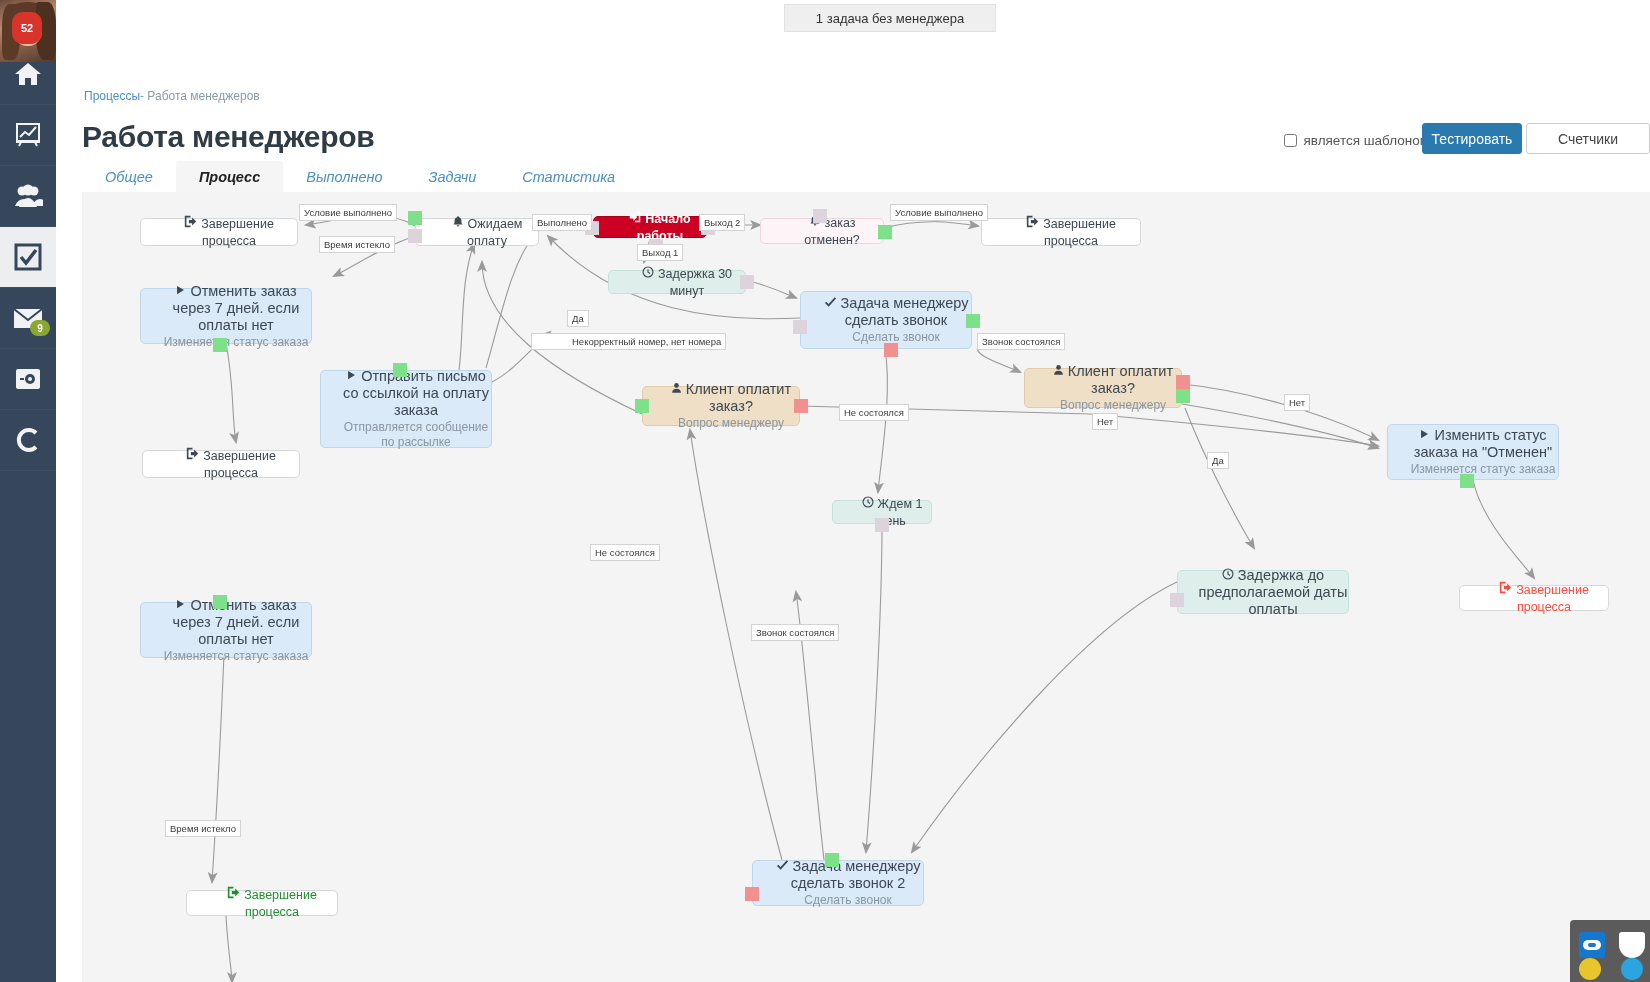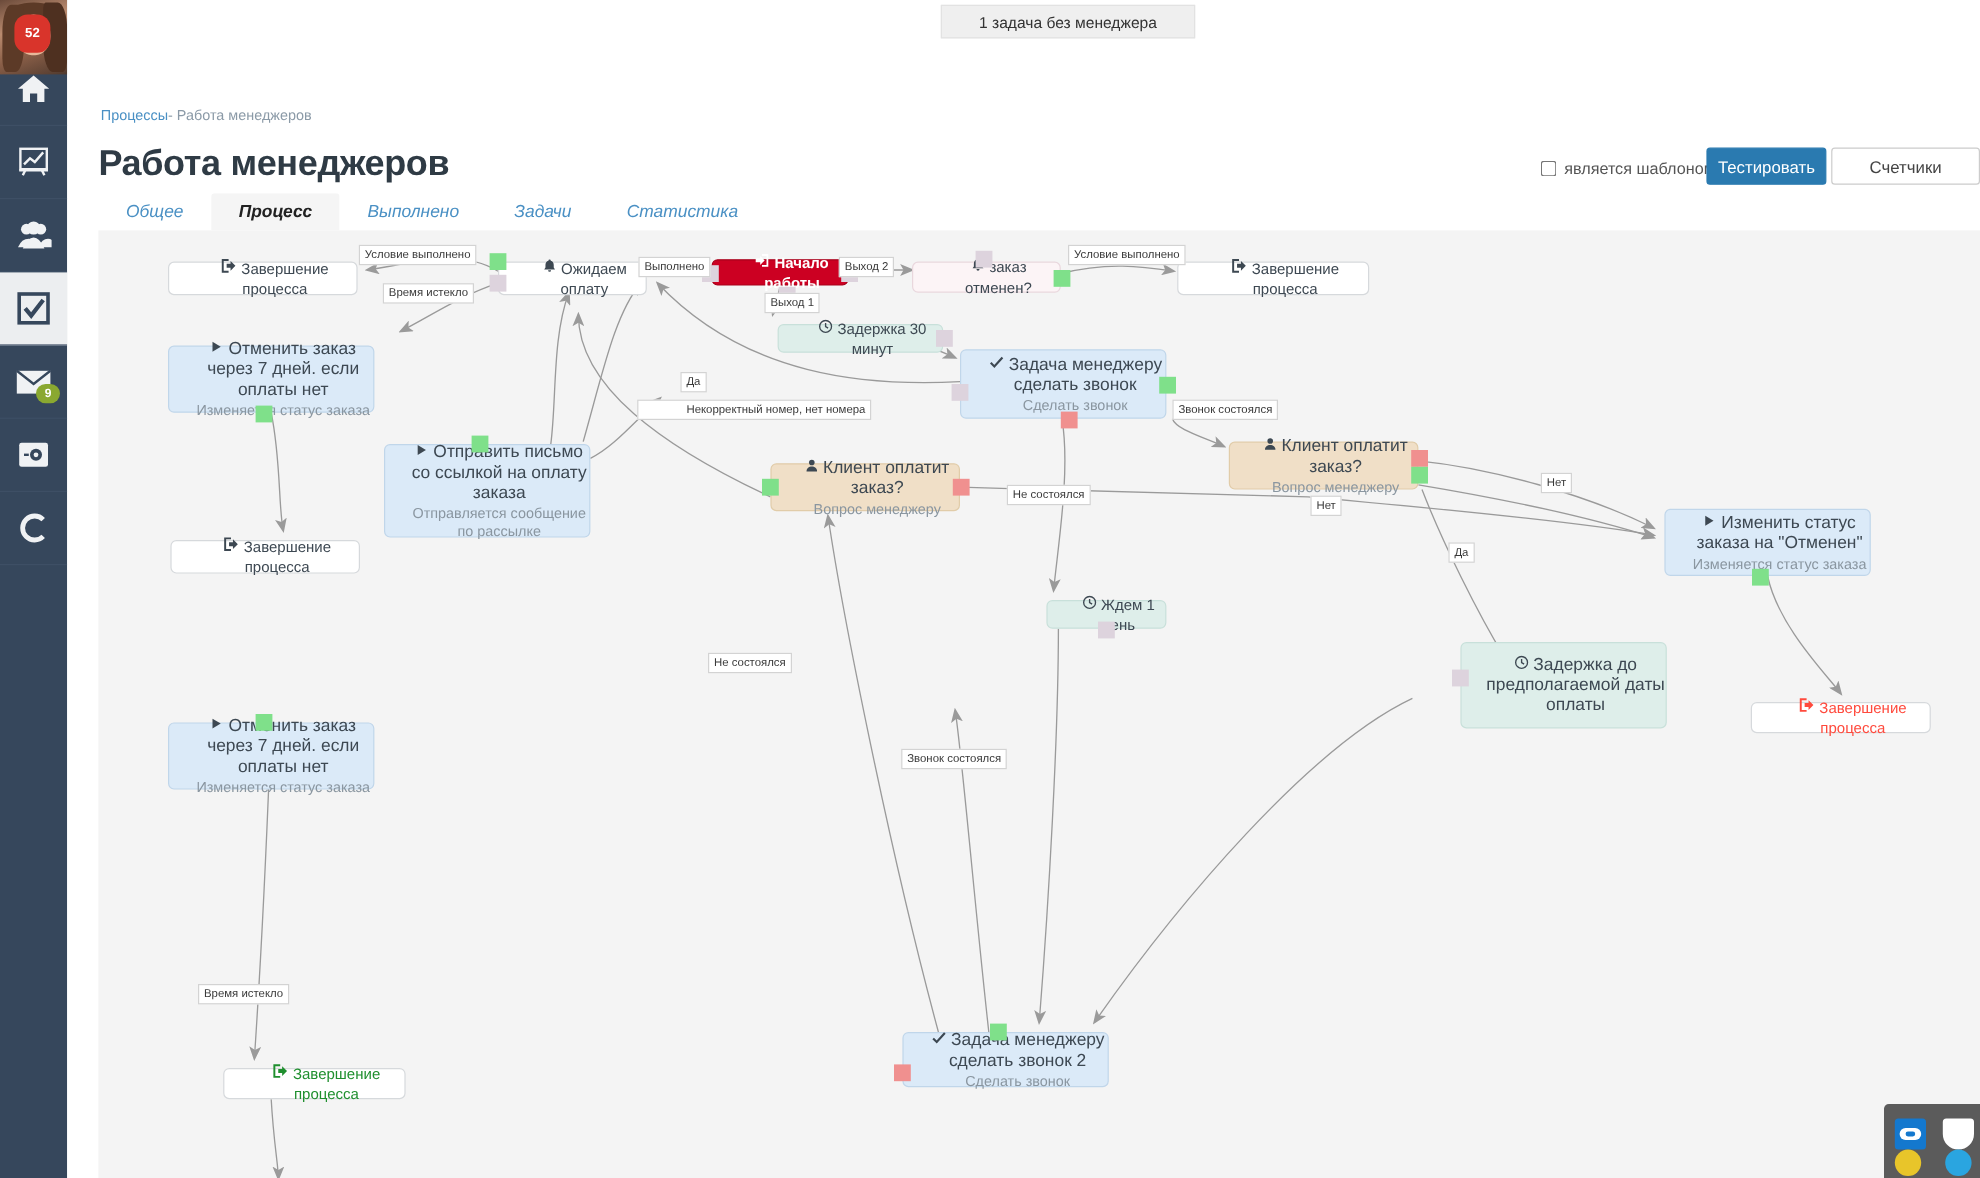--- a/index.html
+++ b/index.html
@@ -116,21 +116,21 @@
     display:flex;flex-direction:column;align-items:center;justify-content:center;
     cursor:pointer;
     padding-left:20px;
   }
   .node .t1{font-size:14.5px;line-height:17px;color:#3d4852;}
   .node .t2{font-size:12px;line-height:15px;color:#8a96a0;margin-top:1px;}
   .node .ic{font-size:13px;margin-right:4px;}
 
   .n-white{background:#fff;border:1px solid #d6d9dc;}
   .n-blue {background:#dbeaf8;border:1px solid #c0d6ea;}
-  .n-teal {background:#deeeea;border:1px solid #c8e0da;margin-left:40px;}
+  .n-teal {background:#deeeea;border:1px solid #c8e0da;}
   .n-tan  {background:#f0dfc7;border:1px solid #e1cca9;}
   .n-pink {background:#fcf4f6;border:1px solid #e9d7dd;text-align:center;}
   .n-red  {background:#cc0022;border:1px solid #a8001b;}
   .n-red .t1{color:#fff;font-size:12.5px;font-weight:bold;}
   .n-sm .t1{font-size:12.5px;}
 
   .port{position:absolute;width:14px;height:14px;}
   .port.g{background:#7fe08a;}
   .port.r{background:#f0908f;}
   .port.m{background:#ddd3dd;}
@@ -407,21 +407,21 @@
             <div class="t2">Изменяется статус заказа</div>
             <div class="port g" style="left: 72.24px; top: 49px;"></div>
           </div>
           <div class="node n-teal n-sm" style="left: 750px; top: 308px; width: 100px; height: 24px;">
             <div class="t1"><span class="ic"><svg width="12" height="12" viewBox="0 0 16 16">
                   <circle cx="8" cy="8" r="6.6" fill="none" stroke="currentColor" stroke-width="1.5"></circle>
                   <path d="M8 4.2V8.3l2.8 1.7" fill="none" stroke="currentColor" stroke-width="1.5"></path>
                 </svg></span>Ждем 1 день</div>
             <div class="port m" style="left: 42px; top: 17px;"></div>
           </div>
-          <div class="node n-teal" style="left: 1095px; top: 343px; width: 172px; height: 72px; justify-content: center;">
+          <div class="node n-teal" style="left: 1095px; top: 378px; width: 172px; height: 44px; justify-content: center;">
             <div class="t1"><span class="ic"><svg width="12" height="12" viewBox="0 0 16 16">
                   <circle cx="8" cy="8" r="6.6" fill="none" stroke="currentColor" stroke-width="1.5"></circle>
                   <path d="M8 4.2V8.3l2.8 1.7" fill="none" stroke="currentColor" stroke-width="1.5"></path>
                 </svg></span>Задержка до предполагаемой даты оплаты</div>
             <div class="port m" style="left: -8px; top: 22px;"></div>
           </div>
           <div class="node n-blue" style="left: 58px; top: 410px; width: 172px; height: 56px;">
             <div class="t1"><span class="ic"><svg width="11" height="12" viewBox="0 0 16 16">
                   <path d="M3 2l10 6-10 6z" fill="currentColor"></path>
                 </svg></span>Отменить заказ через 7 дней. если оплаты нет</div>

